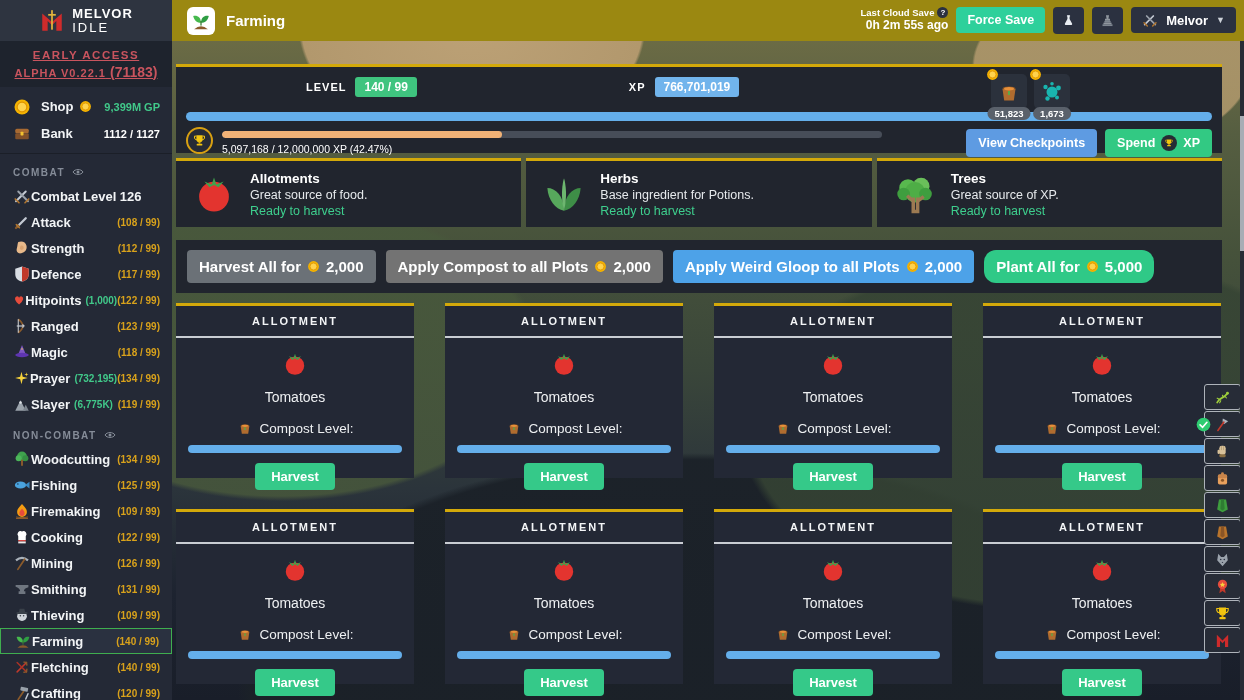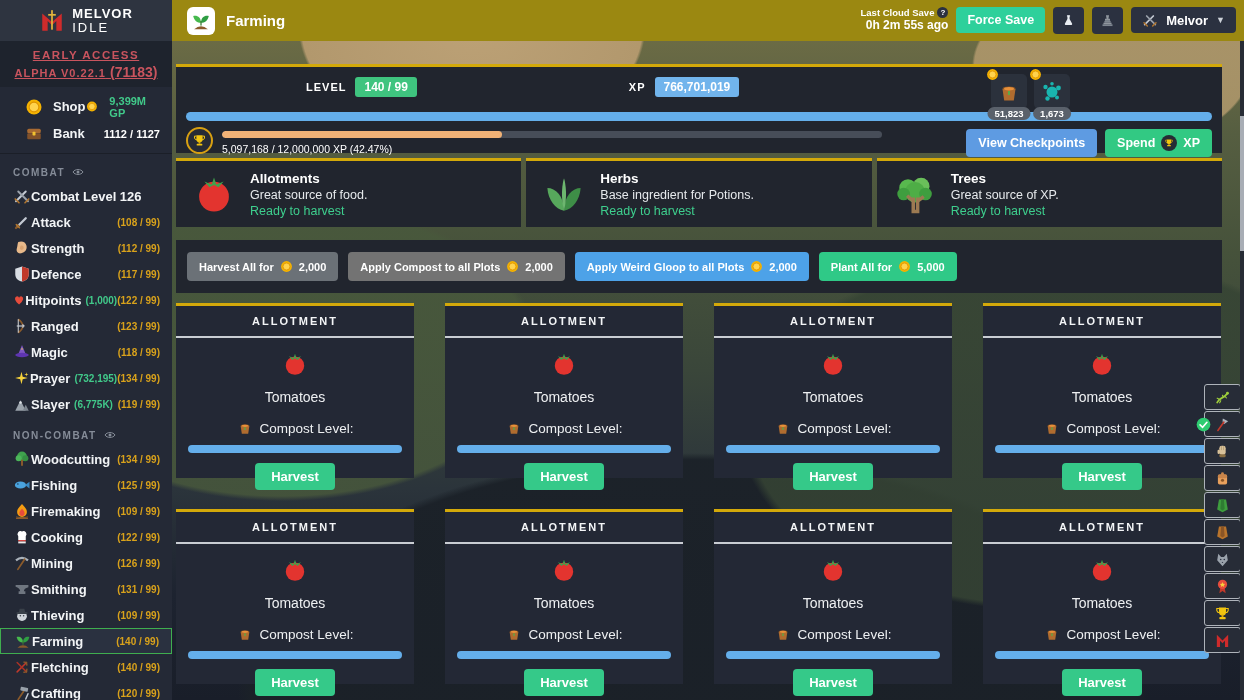--- a/index.html
+++ b/index.html
@@ -35,21 +35,21 @@
 
   
   .sidebar { position:absolute; top:41px; left:0; width:172px; bottom:0;
     background:#242936; z-index:20; overflow:hidden; }
   .early { background:#1e232d; text-align:center; padding:8px 0 7px; color:#c9545e;
     font-weight:bold;text-decoration:underline; }
   .early .e1 { font-size:11.5px; letter-spacing:1.5px; }
   .early .e2 { font-size:11px; letter-spacing:1px; margin-top:3px; }
   .early .build { font-size:14px; letter-spacing:0; }
   .side-row { display:flex; align-items:center; height:26px; padding:0 12px 0 13px; cursor:pointer; }
-  .side-row.tall { height:27px;margin-left:12px; }
+  .side-row.tall { height:27px; }
   .side-icn { width:18px; height:18px; margin-right:10px; flex:0 0 auto; }
   .side-label { font-size:13px; color:#f2f4f6; font-weight:600; white-space:nowrap; }
   .side-extra { font-size:10px; color:#41c98a; font-weight:bold; margin-left:4px; }
   .side-level { margin-left:auto; font-size:10px; color:#d9a21b; font-weight:bold; white-space:nowrap; }
   .side-value { margin-left:auto; font-size:11px; color:#fff; font-weight:bold; }
   .side-value.green { color:#41c98a; display:flex; align-items:center; gap:12px; }
   .side-section { padding:12px 13px 5px; font-size:10px; font-weight:bold; letter-spacing:1.5px;
     color:#858c98; display:flex; align-items:center; gap:6px; }
   .side-row.active { border:1px solid #3fae4f; background:#2a3140; }
   .sep { height:1px; background:#1b1f28; margin:6px 0 0; }
@@ -103,27 +103,27 @@
   
   .categories { position:absolute; left:4px; right:22px; top:117px; height:69px; display:flex; gap:5px; }
   .cat-card { flex:1; display:flex; align-items:center; gap:15px; padding:0 17px; cursor:pointer; }
   .cat-title { font-size:13.5px; font-weight:bold; color:#fff; }
   .cat-desc { font-size:12.5px; color:#e6e9ec; margin-top:2px; }
   .cat-status { font-size:12.5px; color:#3ecf8e; margin-top:2px; }
 
   
   .actions { position:absolute; left:4px; right:22px; top:199px; height:53px;
     background:#21252e; display:flex; align-items:center; gap:10px; padding-left:11px; }
-  .act { border:none; border-radius:4px; color:#fff; font-weight:bold; font-size:11px;
+  .act { border:none; border-radius:4px; color:#fff; font-weight:bold; font-size:15px;
     padding:8px 12px; cursor:pointer; display:flex; align-items:center; gap:6px; }
   .act .c-icn { width:13px; height:13px; }
   .act-gray { background:#6b7177; }
   .act-orange { background:#737373; }
   .act-blue { background:#4da2e8; }
-  .act-green { background:#2fc987; }
+  .act-green { background:#2fc987;border-radius:12px; }
 
   
   .plots { position:absolute; left:4px; top:262px; width:1045px; display:grid;
     grid-template-columns:repeat(4,1fr); column-gap:23px; row-gap:23px;gap:31px; }
   .plot { background:#232835; border-top:3px solid #d3a90a; height:175px; }
   .plot-head { padding:9px 0 9px; text-align:center; font-size:11px; font-weight:bold;
     letter-spacing:2px; color:#f3f5f7; border-bottom:2px solid #c9cdd3; }
   .plot-body { padding:13px 12px 0; text-align:center; }
   .plot-crop { font-size:14px; color:#eef0f2; margin-top:8px; }
   .compost-row { margin-top:15px; display:flex; align-items:center; justify-content:center; gap:7px;

